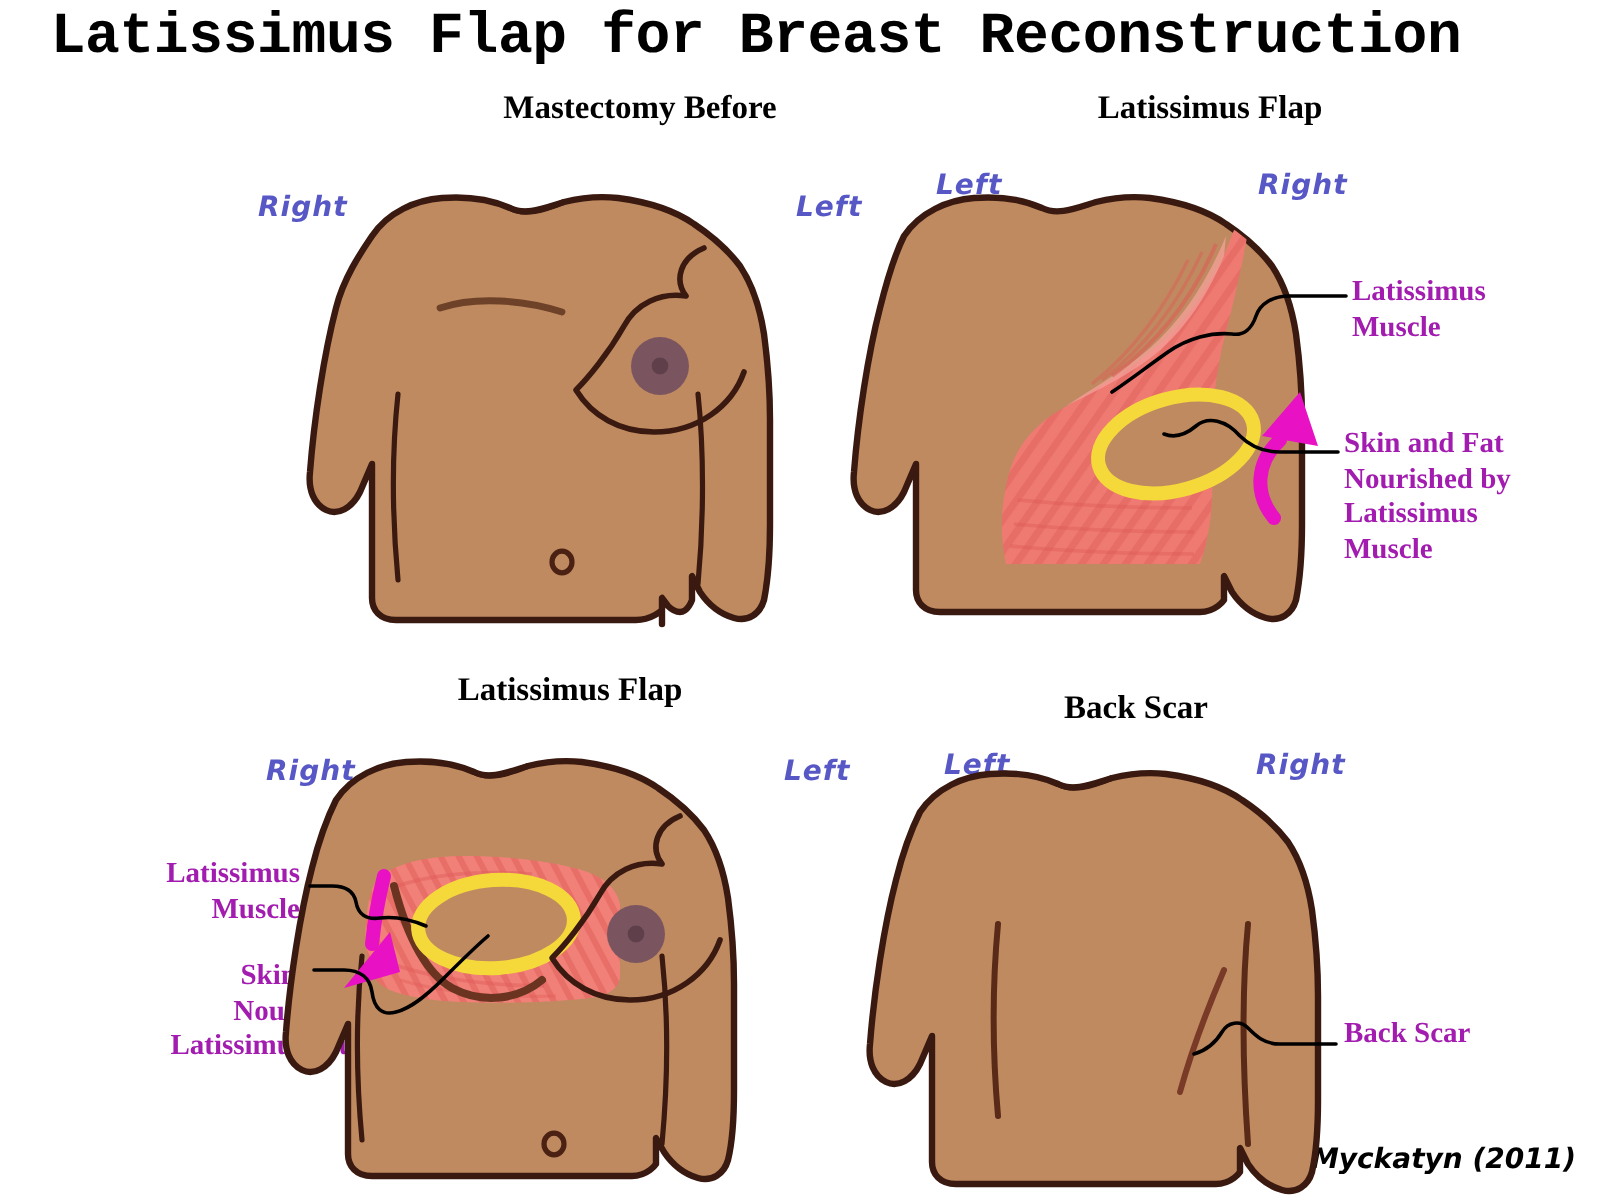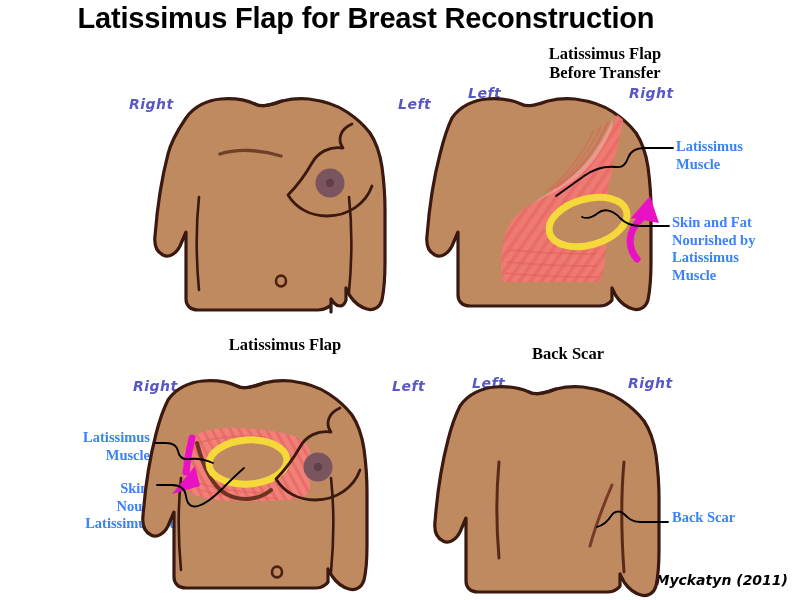--- a/index.html
+++ b/index.html
@@ -4,66 +4,66 @@
 <style>
   html,body{margin:0;padding:0;}
   body{
     width:800px;height:600px;background:#ffffff;
     font-family:"Liberation Serif", serif;
     position:relative;overflow:hidden;
   }
   #stage{position:absolute;left:0;top:0;width:800px;height:600px;}
 
   .main-title{
-    position:absolute;left:4px;top:2px;width:724px;text-align:center;
-    font-family:Liberation Sans, sans-serif;
+    position:absolute;left:16px;top:2px;width:724px;text-align:center;
+    font-family:Liberation Mono, monospace;
     font-weight:bold;font-size:29px;color:#000;
     letter-spacing:-0.2px;
   }
 
   .panel-title{
     position:absolute;text-align:center;
     font-family:"Liberation Serif", serif;
     font-weight:bold;font-size:16.5px;color:#000;line-height:19px;
   }
 
   .side-label{
     position:absolute;
     font-family:"DejaVu Sans", sans-serif;
     font-size:14px;font-weight:bold;color:#5757C6;
     font-style:italic;letter-spacing:0.5px;
   }
 
   .callout{
     position:absolute;
     font-family:"Liberation Serif", serif;
-    font-weight:bold;font-size:14.5px;color:#3b82f6;line-height:17.5px;
+    font-weight:bold;font-size:14.5px;color:#a21caf;line-height:17.5px;
   }
   .callout.rt{text-align:right;}
 
   .signature{
     position:absolute;right:12px;bottom:12px;
     font-family:"DejaVu Sans", sans-serif;
     font-style:italic;font-weight:bold;font-size:14px;color:#000;
   }
   svg{position:absolute;left:0;top:0;overflow:visible;}
 </style>
 </head>
 <body>
 
 <div id="stage">
 
   <div class="main-title">Latissimus Flap for Breast Reconstruction</div>
 
   <div class="panel-title" style="left:195px;top:44px;width:250px;">
+    <div>Mastectomy Before</div>
   </div>
 
   <div class="panel-title" style="left:480px;top:44px;width:250px;">
     <div>Latissimus Flap</div>
-    <div>Before Transfer</div>
   </div>
 
   <div class="panel-title" style="left:160px;top:335px;width:250px;">
     <div>Latissimus Flap</div>
   </div>
 
   <div class="panel-title" style="left:468px;top:344px;width:200px;">
     <div>Back Scar</div>
   </div>
 

